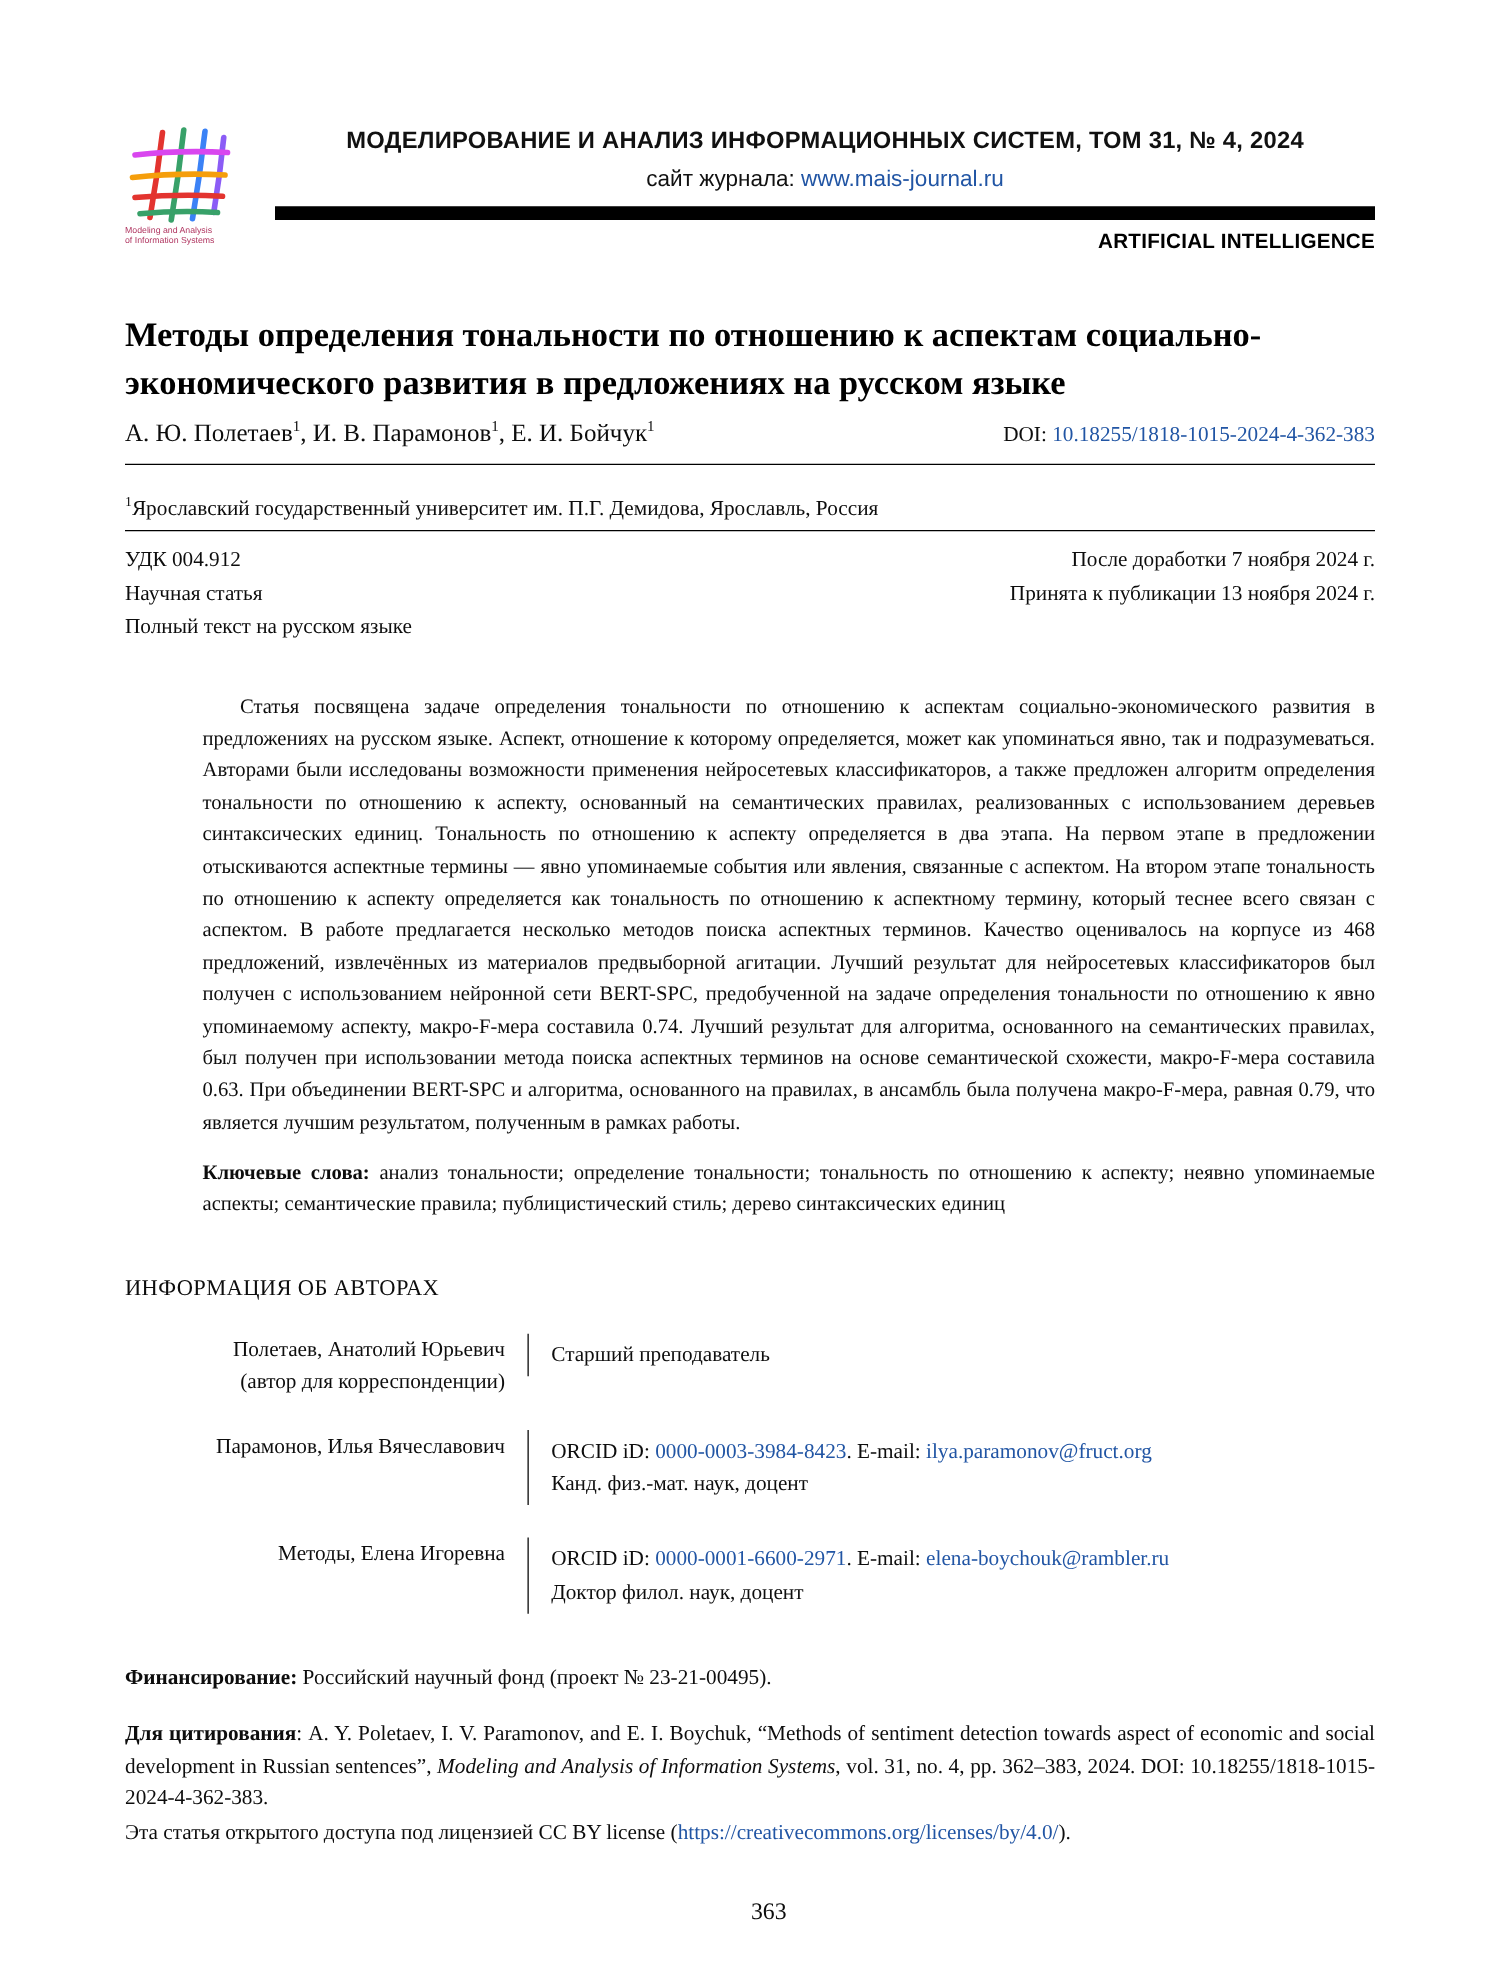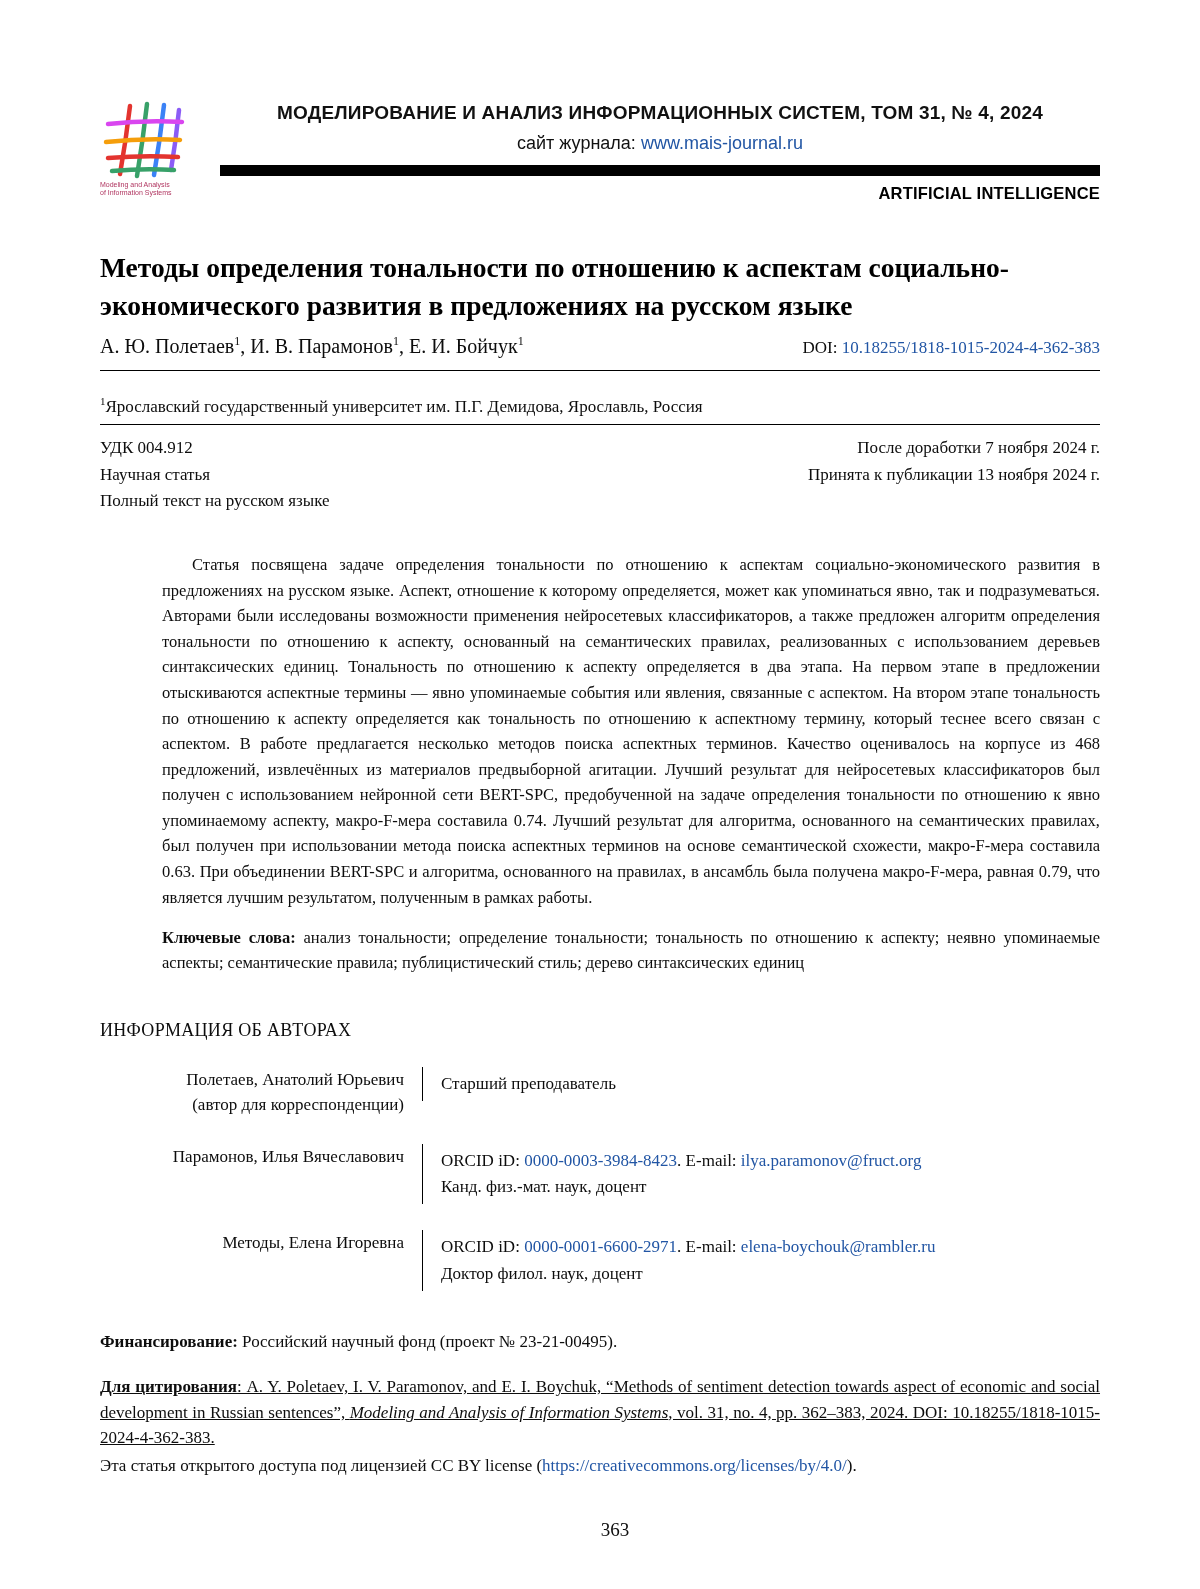--- a/index.html
+++ b/index.html
@@ -77,21 +77,21 @@
     flex: 0 0 322px; text-align: right; padding-right: 18px;
     font-size: 17px; line-height: 1.5;
   }
   .author-entry .right {
     flex: 1; border-left: 1.4px solid #000; padding: 4px 0 4px 18px;
     font-size: 17px; line-height: 1.55;
   }
 
   
   .funding { margin-top: 38px; font-size: 17px; line-height: 1.5; }
-  .citation { margin-top: 20px; font-size: 17px; line-height: 1.5; text-align: justify; text-decoration: underline; }
+  .citation { margin-top: 20px; font-size: 17px; line-height: 1.5; text-align: justify; }
 
   
   .footer { position: absolute; left: 100px; right: 100px; bottom: 110px; }
   .copyright-line { font-size: 17px; line-height: 1.6; }
   .license-line { font-size: 17px; line-height: 1.6; }
   .page-number { position: absolute; left: 2px; right: 0; bottom: 48px; text-align: center; font-size: 19px; margin-left: 28px; }
 </style>
 </head>
 <body>
 

